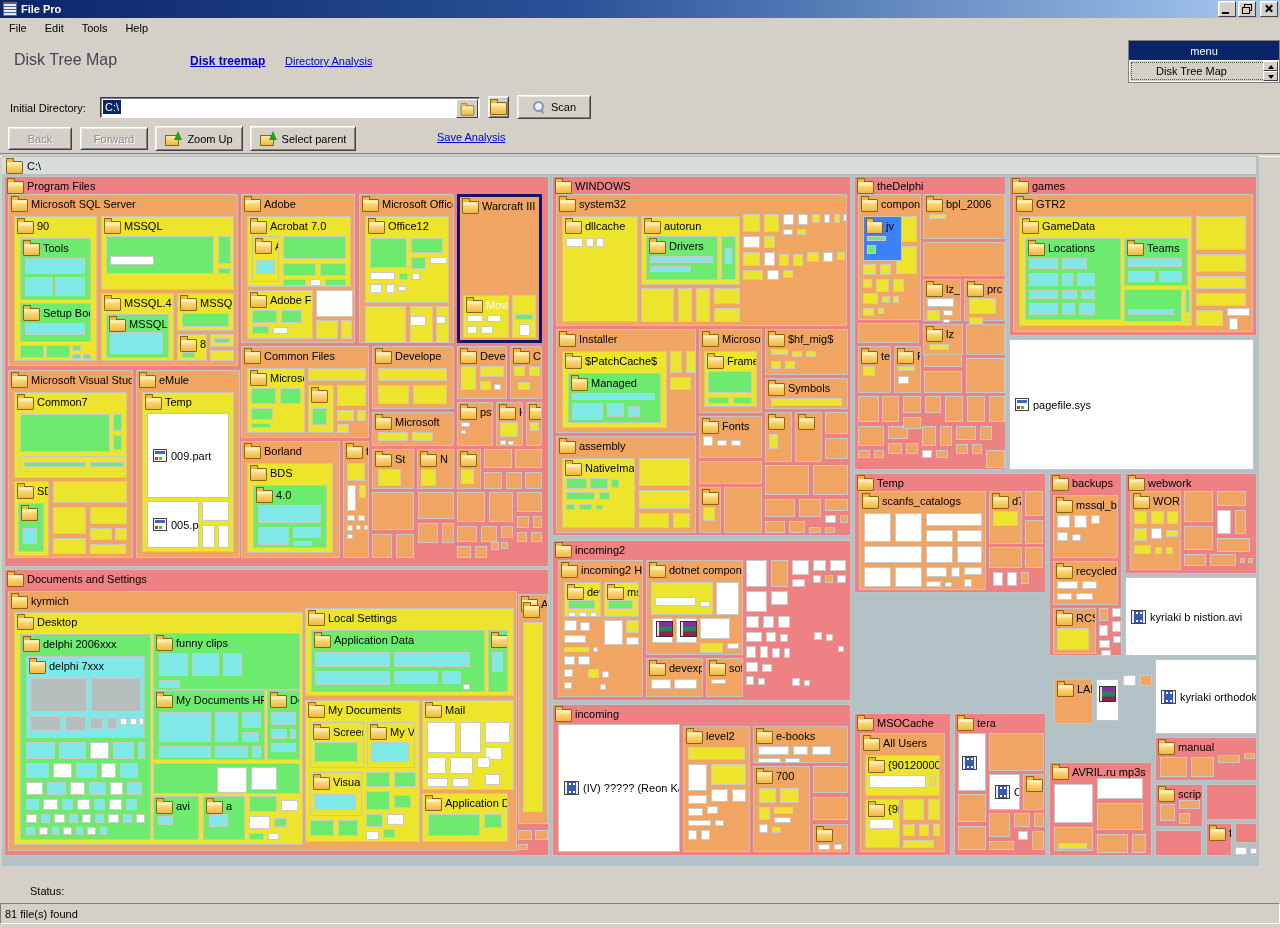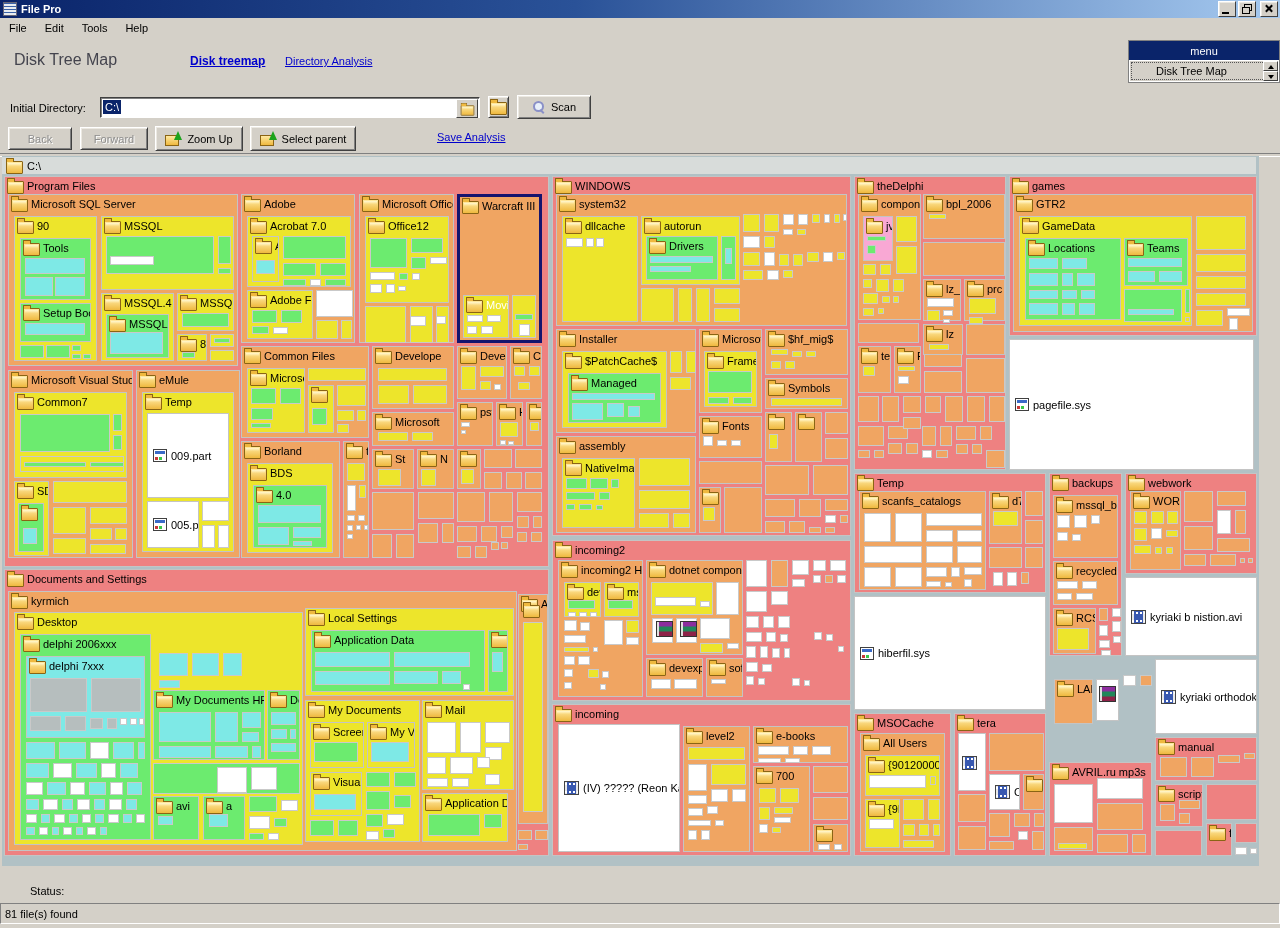--- a/index.html
+++ b/index.html
@@ -651,20 +651,26 @@
     </div>
     <div class="tr" style="left: 28px; top: 522px; width: 57px; height: 34px; background: rgb(182, 190, 190);"></div>
     <div class="tr" style="left: 89px; top: 522px; width: 50px; height: 34px; background: rgb(182, 190, 190);"></div>
     <div class="tr" style="left: 28px; top: 560px; width: 31px; height: 15px; background: rgb(182, 190, 190);"></div>
     <div class="tr" style="left: 63px; top: 560px; width: 21px; height: 15px; background: rgb(182, 190, 190);"></div>
     <div class="tr" style="left: 88px; top: 562px; width: 13px; height: 11px; background: rgb(182, 190, 190);"></div>
     <div class="tr" style="left: 105px; top: 562px; width: 10px; height: 11px; background: rgb(182, 190, 190);"></div>
     <div class="tr" style="left: 118px; top: 562px; width: 7px; height: 7px; background: rgb(255, 255, 255);"></div>
     <div class="tr" style="left: 128px; top: 562px; width: 7px; height: 7px; background: rgb(255, 255, 255);"></div>
     <div class="tr" style="left: 137px; top: 562px; width: 5px; height: 7px; background: rgb(255, 255, 255);"></div>
+    <div class="tn" style="left: 151px; top: 477px; width: 147px; height: 57px; background: rgb(108, 235, 111);">
+      <div class="hd">
+        <span class="ic ic-folder"></span>
+        <span>funny clips</span>
+      </div>
+    </div>
     <div class="tr" style="left: 157px; top: 497px; width: 29px; height: 23px; background: rgb(126, 233, 230);"></div>
     <div class="tr" style="left: 190px; top: 497px; width: 27px; height: 23px; background: rgb(126, 233, 230);"></div>
     <div class="tr" style="left: 221px; top: 497px; width: 19px; height: 23px; background: rgb(126, 233, 230);"></div>
     <div class="tr" style="left: 157px; top: 524px; width: 21px; height: 8px; background: rgb(126, 233, 230);"></div>
     <div class="tn" style="left: 151px; top: 534px; width: 112px; height: 70px; background: rgb(108, 235, 111);">
       <div class="hd">
         <span class="ic ic-folder"></span>
         <span>My Documents HP</span>
       </div>
     </div>
@@ -1193,21 +1199,21 @@
     <div class="tr" style="left: 861px; top: 108px; width: 13px; height: 11px; background: rgb(237, 229, 43);"></div>
     <div class="tr" style="left: 878px; top: 108px; width: 11px; height: 11px; background: rgb(237, 229, 43);"></div>
     <div class="tr" style="left: 861px; top: 123px; width: 9px; height: 9px; background: rgb(237, 229, 43);"></div>
     <div class="tr" style="left: 874px; top: 123px; width: 13px; height: 13px; background: rgb(237, 229, 43);"></div>
     <div class="tr" style="left: 891px; top: 123px; width: 11px; height: 13px; background: rgb(237, 229, 43);"></div>
     <div class="tr" style="left: 861px; top: 137px; width: 15px; height: 11px; background: rgb(237, 229, 43);"></div>
     <div class="tr" style="left: 880px; top: 140px; width: 8px; height: 7px; background: rgb(237, 229, 43);"></div>
     <div class="tr" style="left: 891px; top: 140px; width: 6px; height: 7px; background: rgb(237, 229, 43);"></div>
     <div class="tr" style="left: 861px; top: 152px; width: 11px; height: 8px; background: rgb(237, 229, 43);"></div>
     <div class="tr" style="left: 876px; top: 152px; width: 6px; height: 6px; background: rgb(237, 229, 43);"></div>
-    <div class="tn" style="left: 861px; top: 60px; width: 30px; height: 45px; background: #f9a8d4;">
+    <div class="tn" style="left: 861px; top: 60px; width: 39px; height: 45px; background: #3b82f6;">
       <div class="hd">
         <span class="ic ic-folder"></span>
         <span>jv</span>
       </div>
     </div>
     <div class="tr" style="left: 865px; top: 80px; width: 19px; height: 5px; background: rgb(108, 235, 111);"></div>
     <div class="tr" style="left: 865px; top: 89px; width: 9px; height: 9px; background: rgb(108, 235, 111);"></div>
     <div class="tn" style="left: 921px; top: 38px; width: 82px; height: 45px; background: rgb(240, 165, 98);">
       <div class="hd">
         <span class="ic ic-folder"></span>
@@ -1352,24 +1358,20 @@
     <div class="tr" style="left: 943px; top: 426px; width: 7px; height: 5px; background: rgb(255, 255, 255);"></div>
     <div class="tr" style="left: 962px; top: 411px; width: 18px; height: 8px; background: rgb(255, 255, 255);"></div>
     <div class="tr" style="left: 962px; top: 423px; width: 8px; height: 8px; background: rgb(255, 255, 255);"></div>
     <div class="tn" style="left: 987px; top: 335px; width: 33px; height: 53px; background: rgb(240, 165, 98);">
       <div class="hd">
         <span class="ic ic-folder"></span>
         <span>d7H</span>
       </div>
     </div>
     <div class="tr" style="left: 991px; top: 355px; width: 25px; height: 15px; background: rgb(237, 229, 43);"></div>
-    <div class="tn tf" style="left: 852px; top: 440px; width: 192px; height: 114px; background: rgb(255, 255, 255);">
-      <span class="ic ic-file"></span>
-      <span>hiberfil.sys</span>
-    </div>
     <div class="tn" style="left: 852px; top: 557px; width: 97px; height: 143px; background: rgb(238, 129, 129);">
       <div class="hd">
         <span class="ic ic-folder"></span>
         <span>MSOCache</span>
       </div>
     </div>
     <div class="tn" style="left: 858px; top: 577px; width: 85px; height: 119px; background: rgb(240, 165, 98);">
       <div class="hd">
         <span class="ic ic-folder"></span>
         <span>All Users</span>

